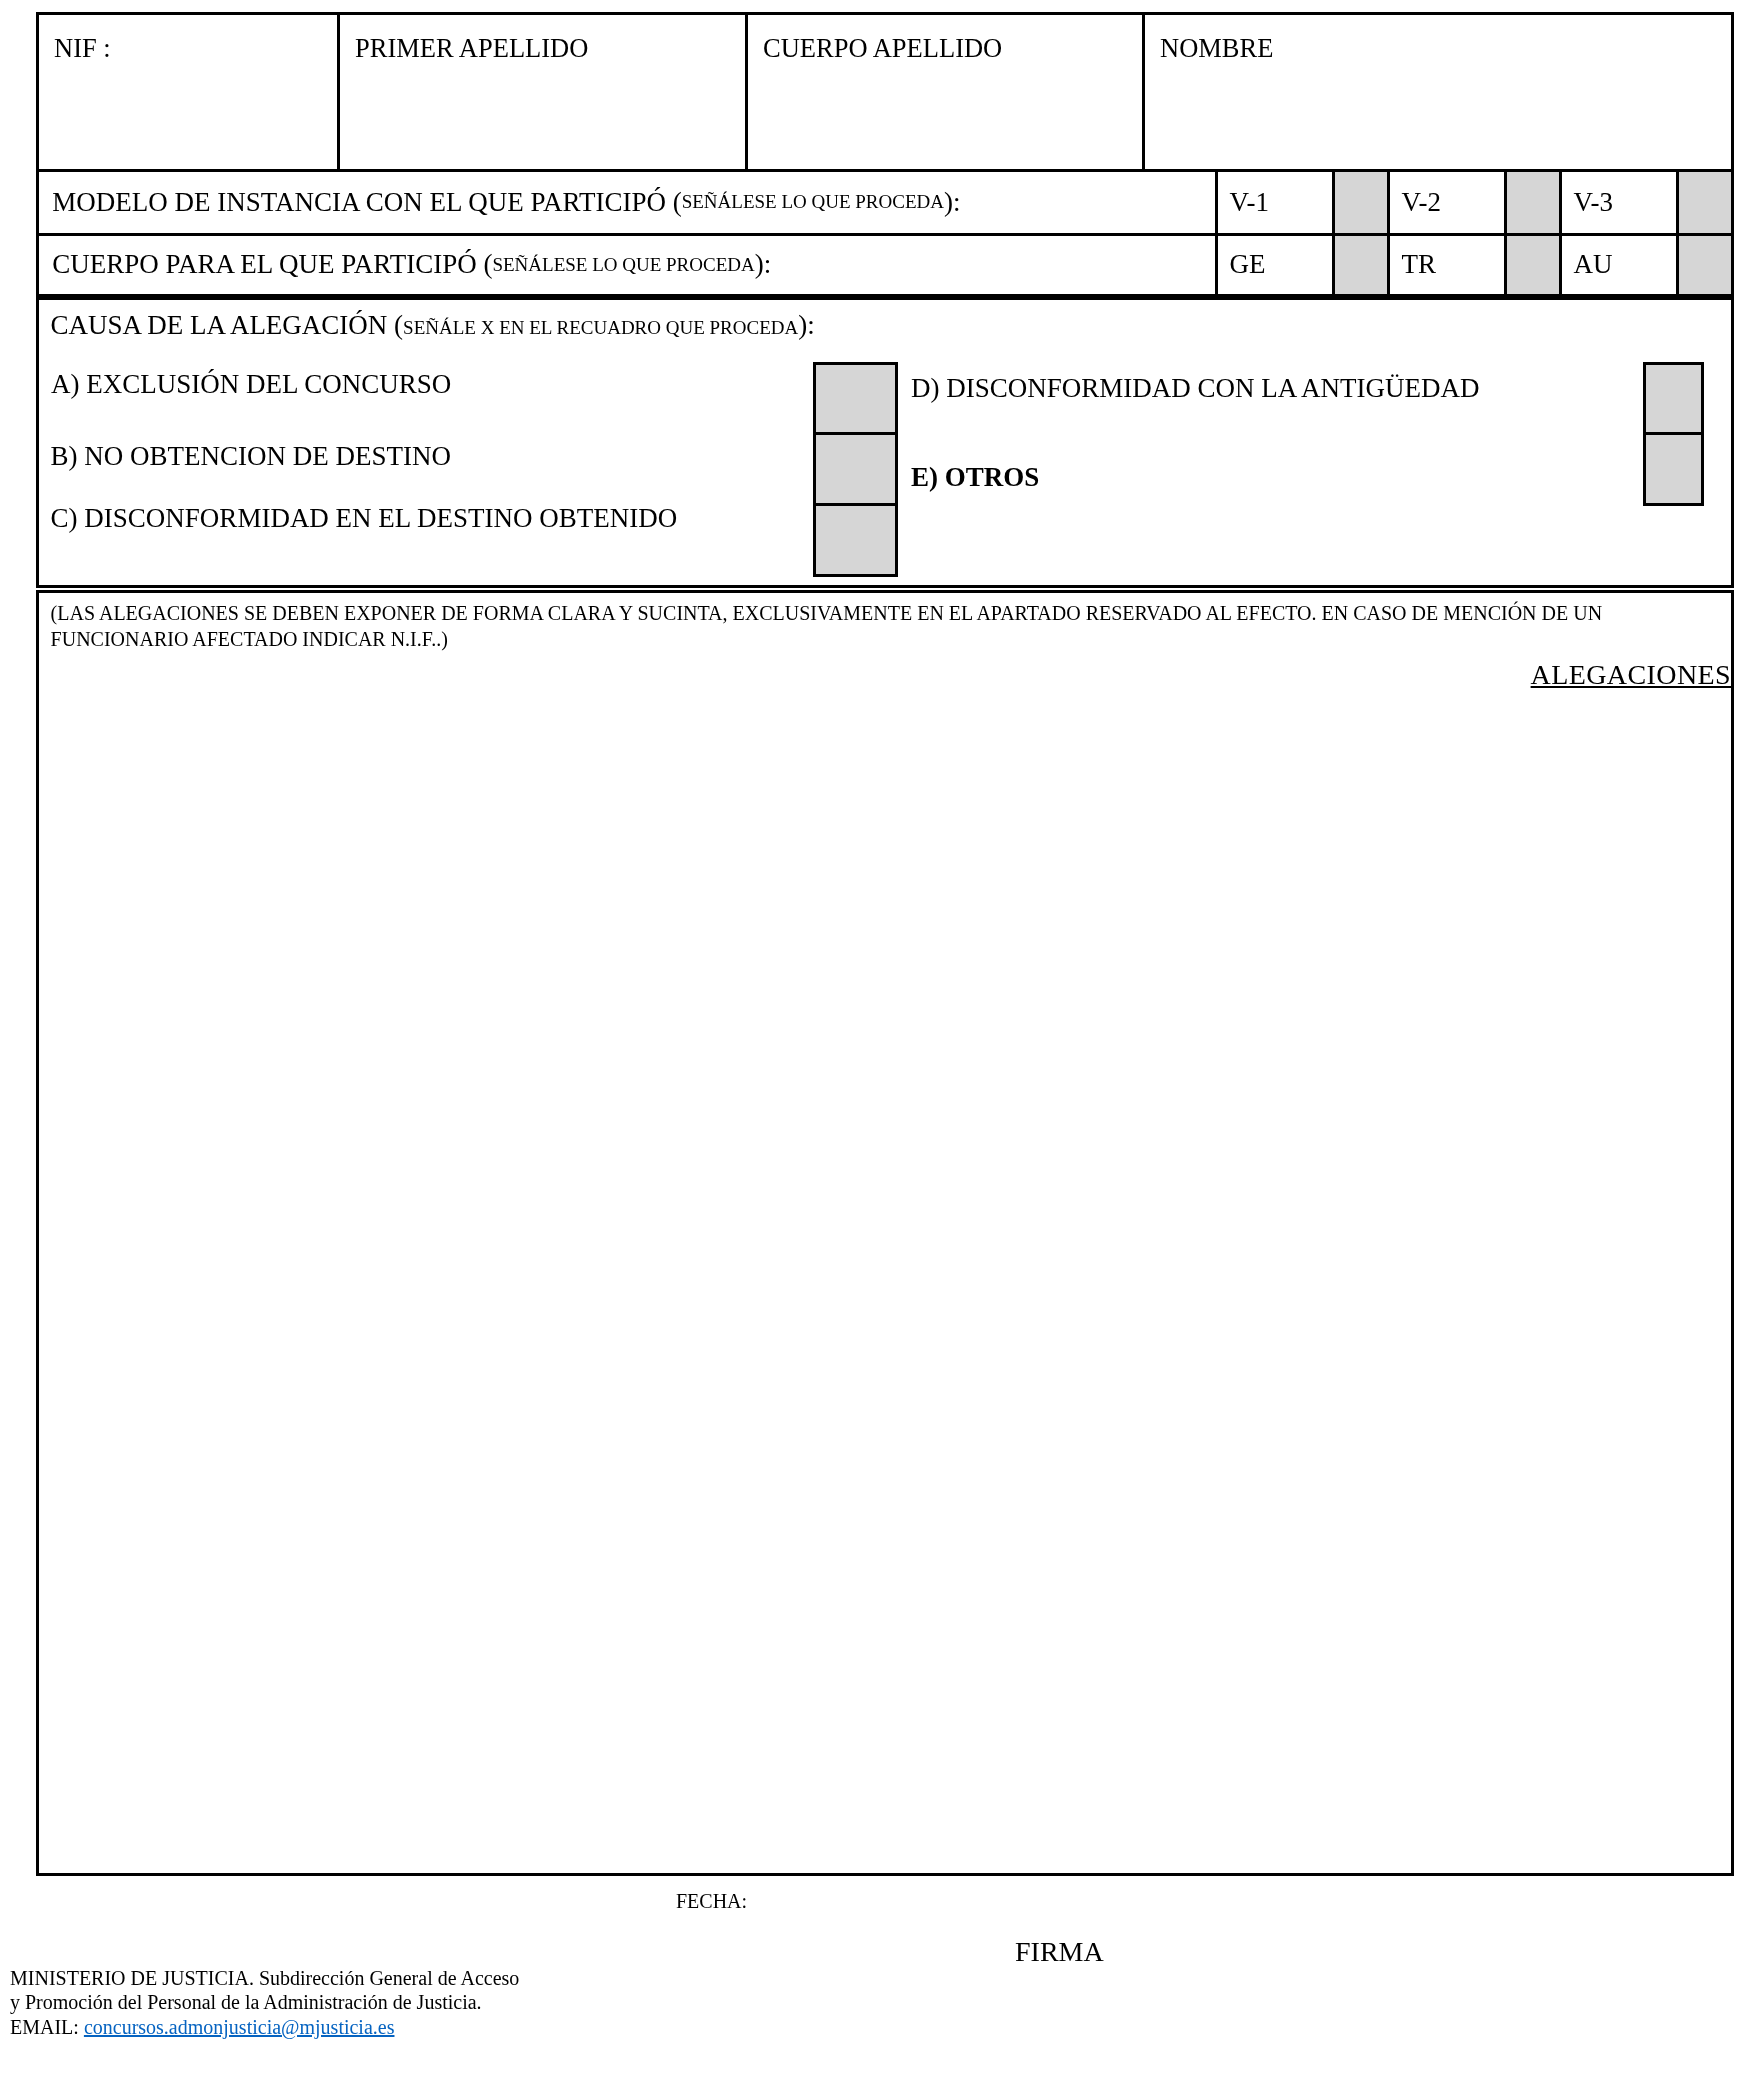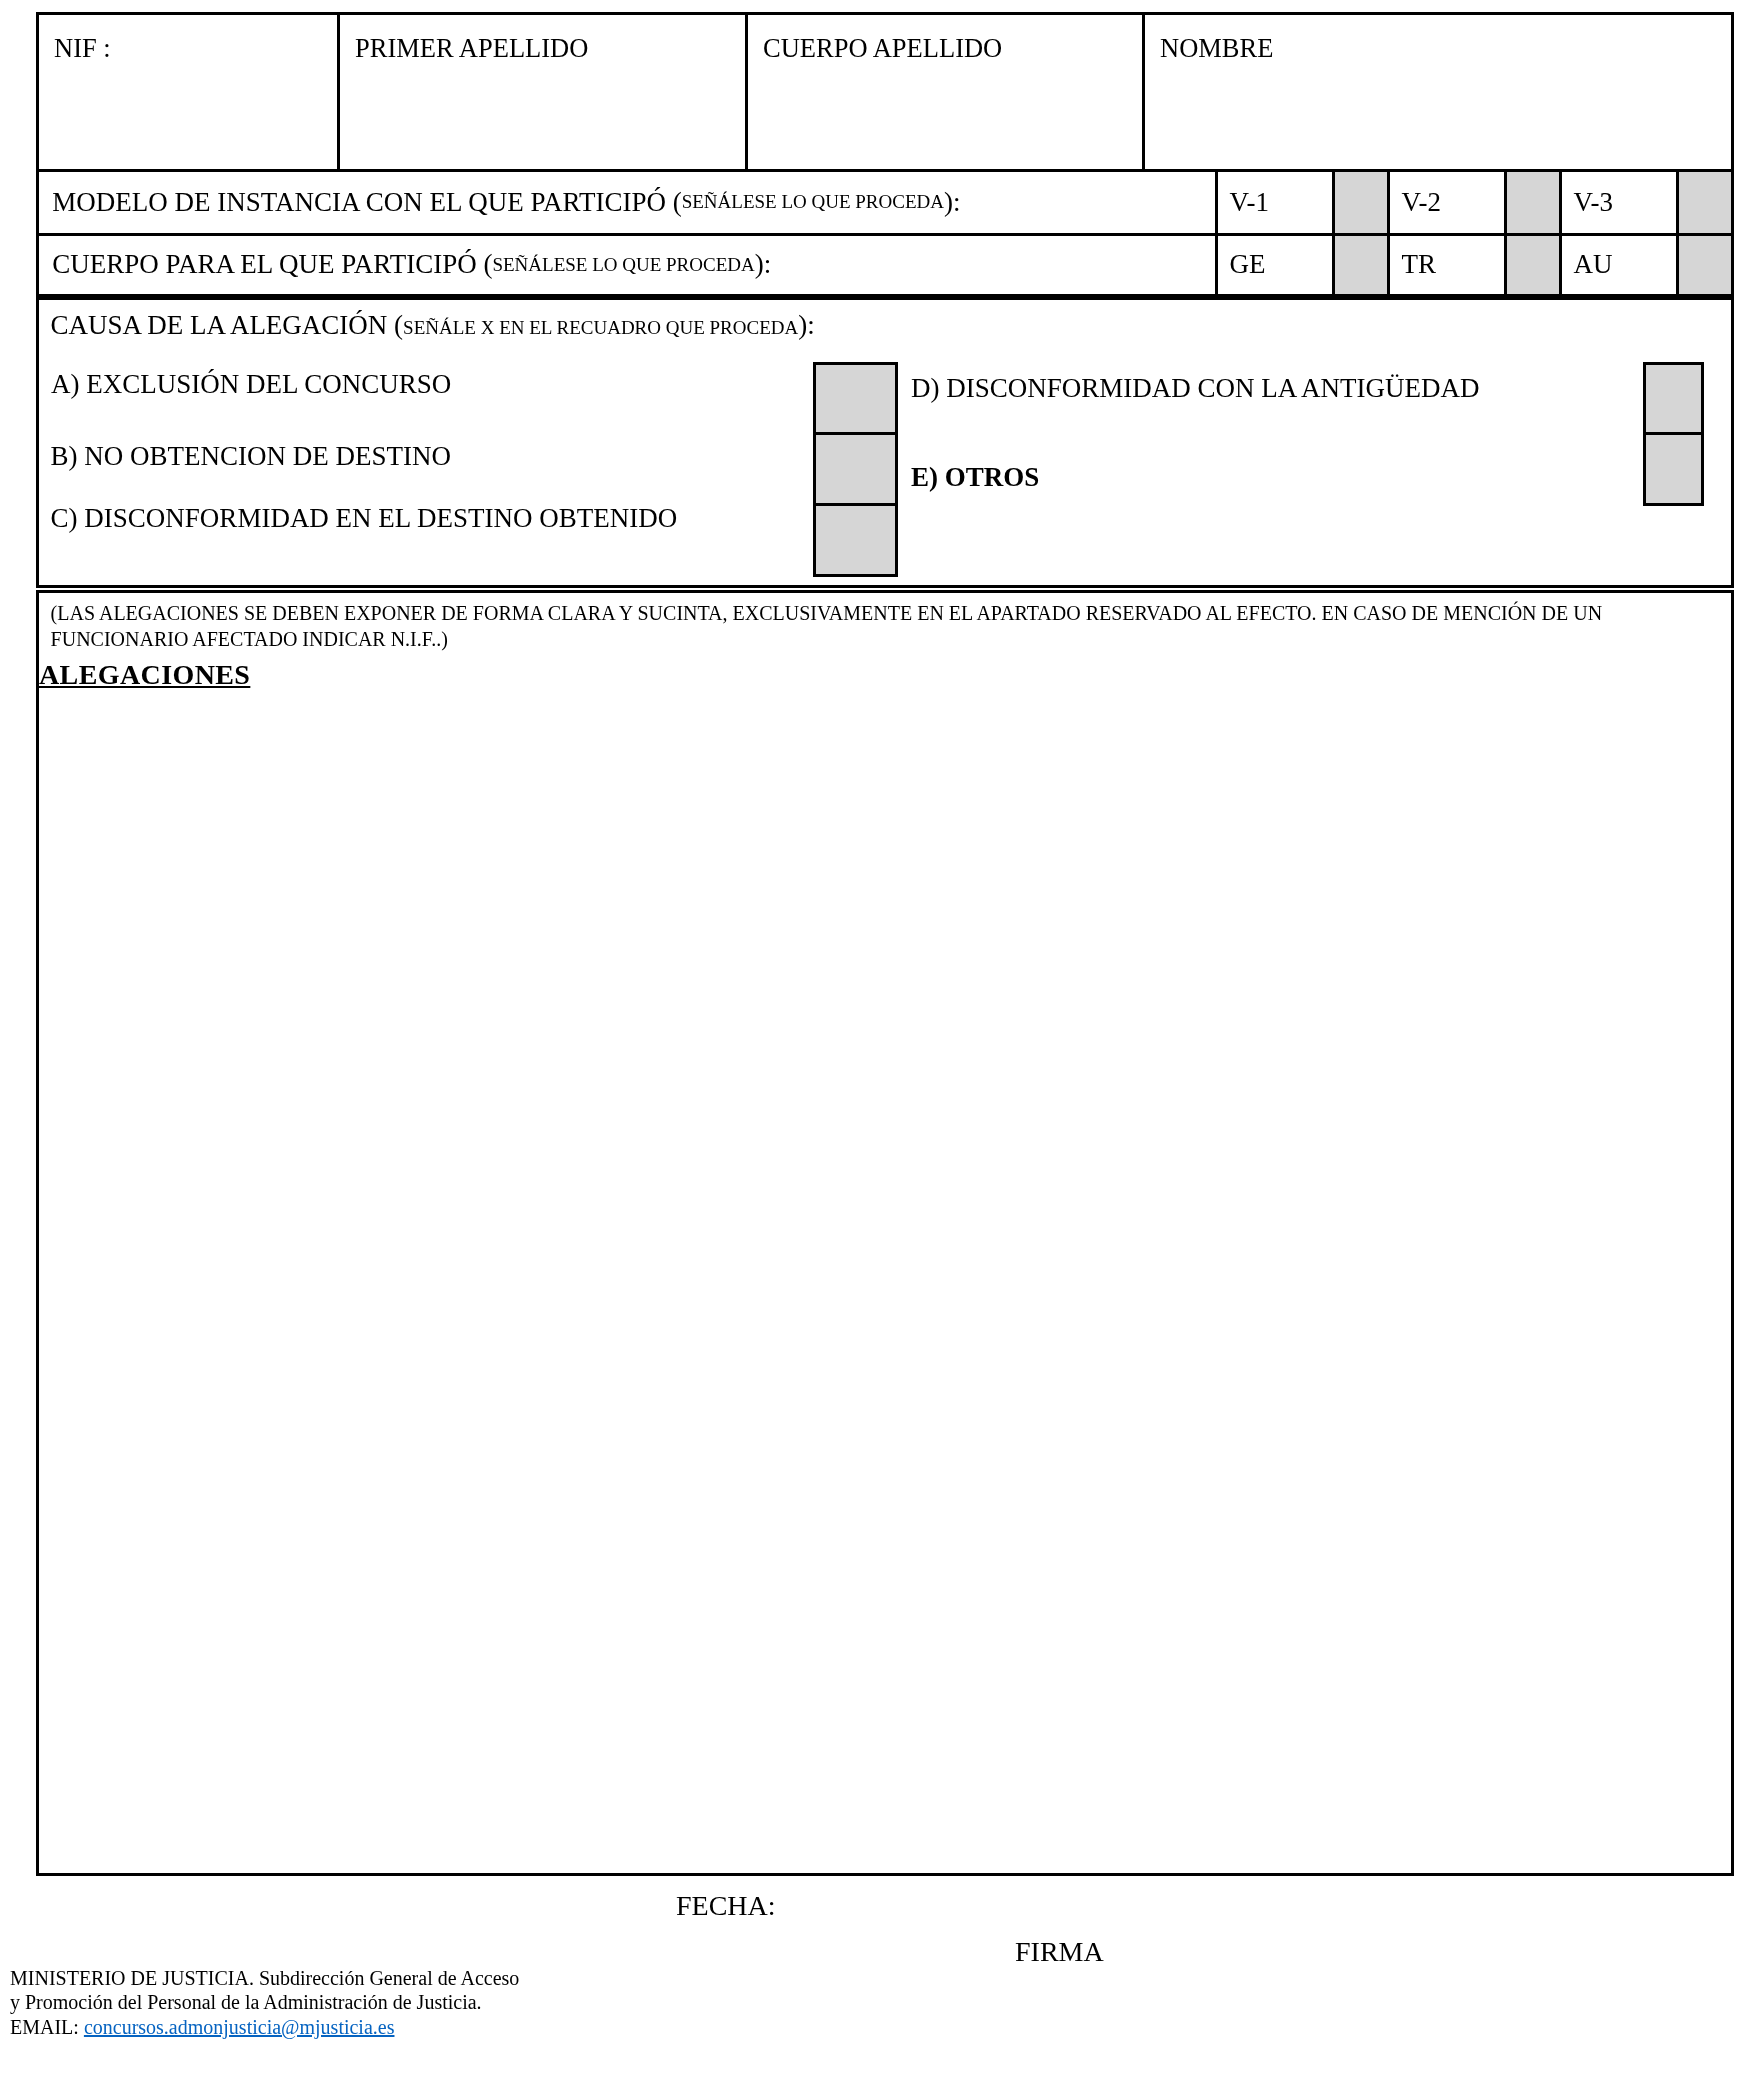--- a/index.html
+++ b/index.html
@@ -48,25 +48,25 @@
   .ci-e { left: 872px; top: 162px; font-weight: bold; }
   .chk-col { position: absolute; }
   .col-left { left: 774px; top: 62px; width: 85px; }
   .col-right { left: 1604px; top: 62px; width: 61px; }
   .cchk { height: 74px; border: 3.3px solid var(--border); background: var(--checkbox-fill); cursor: pointer; }
   .cchk + .cchk { margin-top: -3.3px; }
 
   
   .aleg { position: relative; border: 3.3px solid var(--border); margin-top: 2.5px; height: 1286px; }
   .aleg-note { position: absolute; left: 11.6px; top: 6.6px; width: 1645px; font-size: 20px; line-height: 1.3; }
-  .aleg-heading { position: absolute; left: 0; top: 66px; width: 100%; text-align: left; font-size: 28px; font-weight: bold; text-decoration: underline; letter-spacing: 0.4px; }
+  .aleg-heading { position: absolute; left: 0; top: 66px; width: 100%; text-align: right; font-size: 28px; font-weight: normal; text-decoration: underline; letter-spacing: 0.4px; }
   .aleg-area { position: absolute; left: 0; top: 112px; right: 0; bottom: 0; cursor: text; }
 
   
-  .fecha { position: absolute; left: 676px; top: 1890px; font-size: 28px; text-align: right; }
+  .fecha { position: absolute; left: 676px; top: 1890px; font-size: 20px; text-align: right; }
   .firma { position: absolute; left: 1015px; top: 1936px; font-size: 28px; }
   .footer { position: absolute; left: 10px; top: 1966px; font-size: 20px; line-height: 1.22; }
   .email-link { color: var(--link); text-decoration: underline; cursor: pointer; }
 </style>
 </head>
 <body>
 
 <div class="page">
   <div class="form">
 

